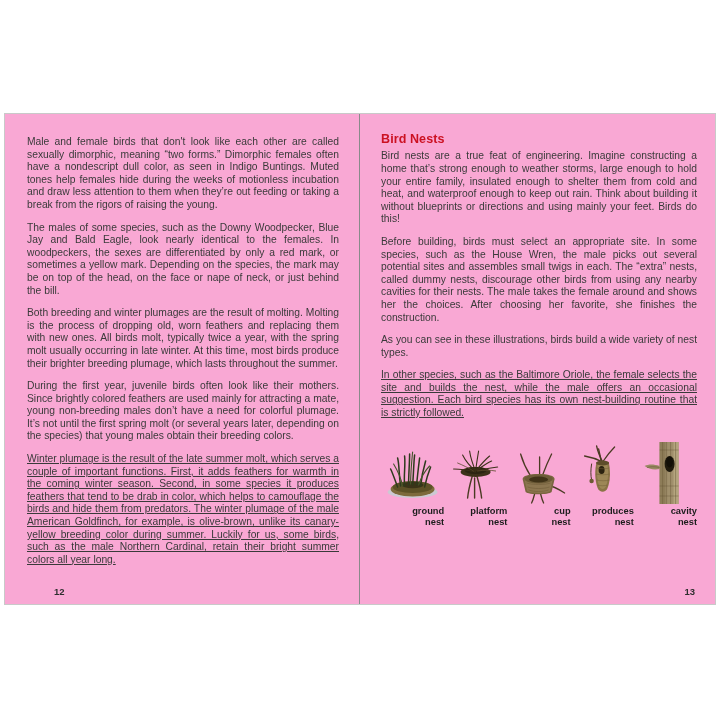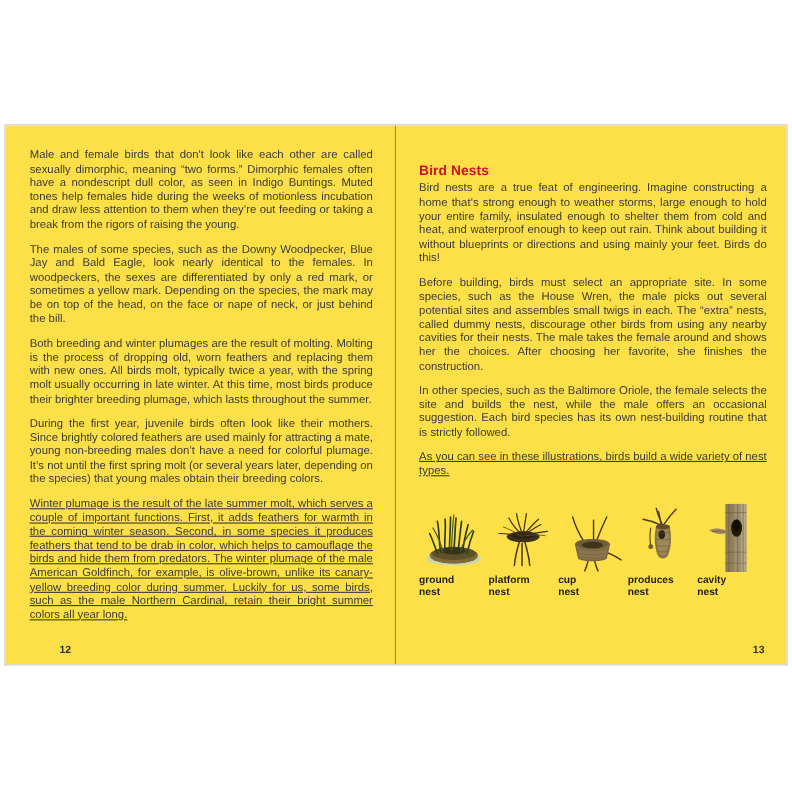--- a/index.html
+++ b/index.html
@@ -21,40 +21,40 @@
     border: 1px solid #c9c9c9;
     box-sizing: border-box;
     display: flex;
     overflow: hidden;
   }
 
   .page {
     position: relative;
     box-sizing: border-box;
     height: 100%;
-    background: #fde047;
+    background: #f9a8d4;
   }
 
   .page.left {
     width: 50%;
     padding: 22px 20px 10px 22px;
     border-right: 1.6px solid #8a8a8a;
   }
 
   .page.right {
     width: 50%;
     padding: 18px 18px 10px 21px;
   }
 
   .heading {
     color: #cc1122;
     font-size: 12.5px;
     font-weight: bold;
     letter-spacing: 0.1px;
-    margin: 16px 0 4px 0;
+    margin: 0 0 4px 0;
     line-height: 1.15;
   }
 
   p.body {
     margin: 0 0 10px 0;
     font-size: 10.3px;
     line-height: 12.6px;
     color: #3a3a3a;
     text-align: justify;
     -webkit-hyphens: auto;
@@ -94,21 +94,21 @@
     width: 100%;
     display: block;
   }
   .label-strip {
     display: flex;
     justify-content: space-between;
     margin: 2px 0 9px 0;
   }
   .fig-label {
     flex: 1 1 0;
-    text-align: left;
+    text-align: right;
     font-size: 9.3px;
     font-weight: bold;
     color: #1d1d1d;
     line-height: 11.2px;
   }
 </style>
 </head>
 <body>
 
 <div id="spread">
@@ -120,22 +120,22 @@
     <p class="body">During the first year, juvenile birds often look like their mothers. Since brightly colored feathers are used mainly for attracting a mate, young non-breeding males don’t have a need for colorful plumage. It’s not until the first spring molt (or several years later, depending on the species) that young males obtain their breeding colors.</p>
     <p class="body">Winter plumage is the result of the late summer molt, which serves a couple of important functions. First, it adds feathers for warmth in the coming winter season. Second, in some species it produces feathers that tend to be drab in color, which helps to camouflage the birds and hide them from predators. The winter plumage of the male American Goldfinch, for example, is olive-brown, unlike its canary-yellow breeding color during summer. Luckily for us, some birds, such as the male Northern Cardinal, retain their bright summer colors all year long.</p>
     <div class="folio l">12</div>
   </div>
 
   <div class="page right">
     <h2 class="heading">Bird Nests</h2>
 
     <p class="body">Bird nests are a true feat of engineering. Imagine constructing a home that’s strong enough to weather storms, large enough to hold your entire family, insulated enough to shelter them from cold and heat, and waterproof enough to keep out rain. Think about building it without blueprints or directions and using mainly your feet. Birds do this!</p>
     <p class="body">Before building, birds must select an appropriate site. In some species, such as the House Wren, the male picks out several potential sites and assembles small twigs in each. The “extra” nests, called dummy nests, discourage other birds from using any nearby cavities for their nests. The male takes the female around and shows her the choices. After choosing her favorite, she finishes the construction.</p>
+    <p class="body">As you can see in these illustrations, birds build a wide variety of nest types.</p>
     <p class="body">In other species, such as the Baltimore Oriole, the female selects the site and builds the nest, while the male offers an occasional suggestion. Each bird species has its own nest-building routine that is strictly followed.</p>
-    <p class="body">As you can see in these illustrations, birds build a wide variety of nest types.</p>
 
     <div class="figure-strip">
 
       <div class="figure">
         <svg class="fig-art" viewBox="0 0 60 62">
           <ellipse cx="30" cy="50" rx="25" ry="6" fill="#bcd4d2" opacity="0.75"></ellipse>
           <ellipse cx="30" cy="47" rx="22" ry="7.5" fill="#7d6a3c"></ellipse>
           <ellipse cx="30" cy="45" rx="20" ry="6" fill="#5d5127"></ellipse>
           <ellipse cx="30" cy="43" rx="11" ry="3.2" fill="#3b3318"></ellipse>
           <g stroke="#2e3a1c" stroke-width="1.5" fill="none" stroke-linecap="round">

